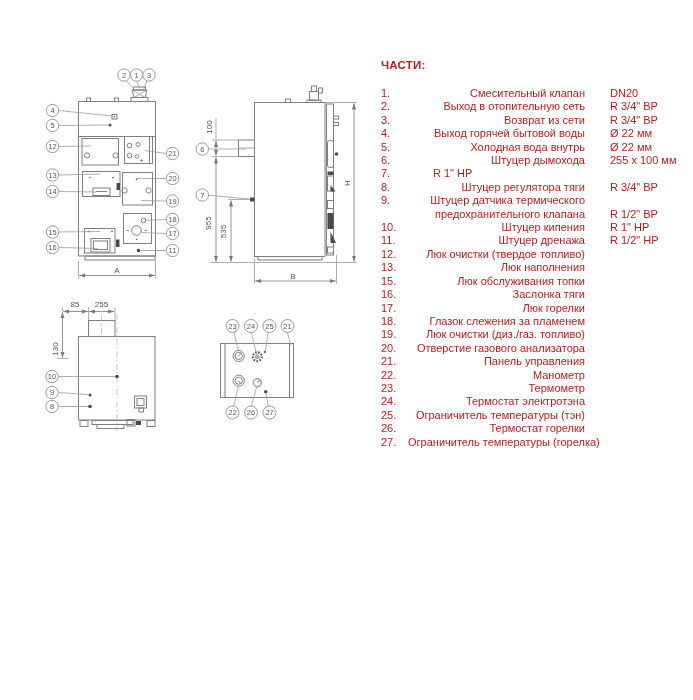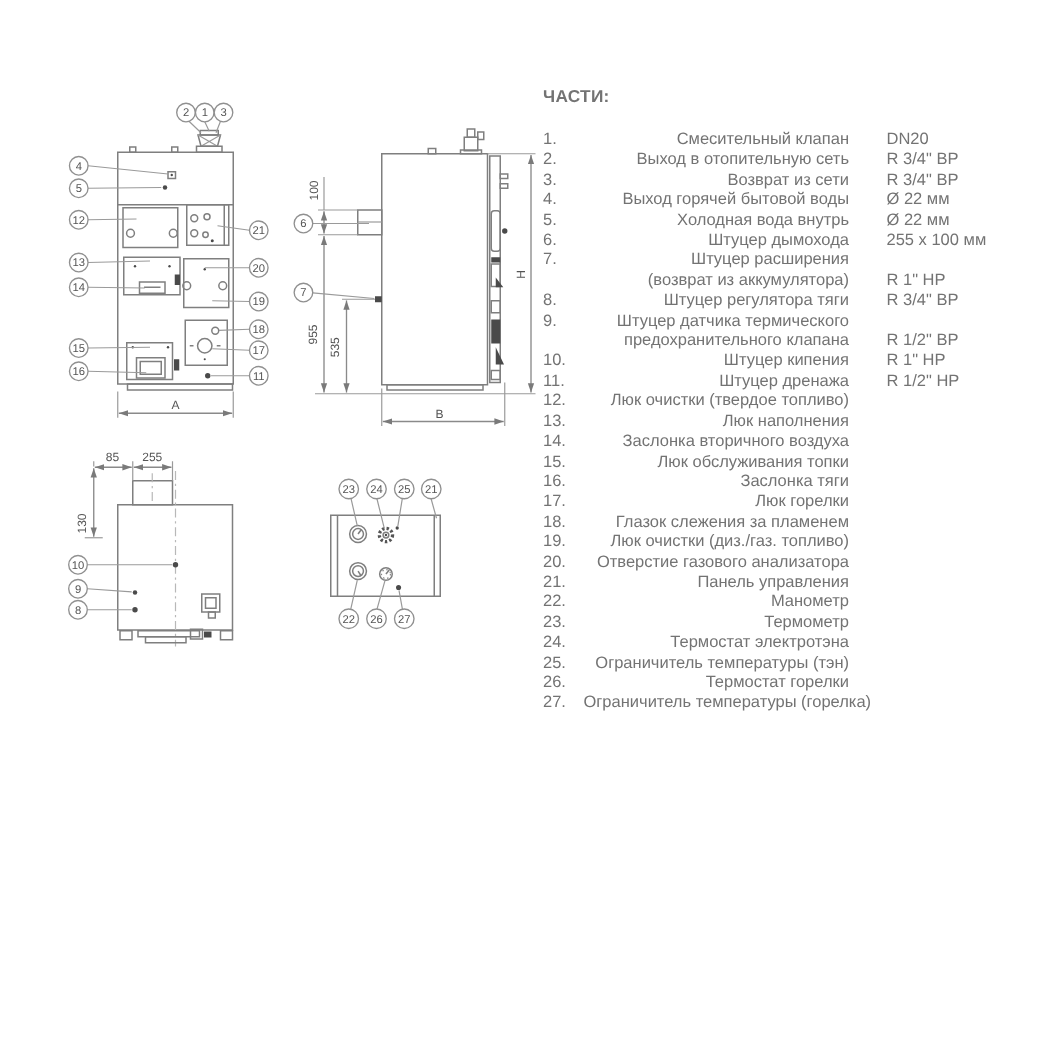--- a/index.html
+++ b/index.html
@@ -13,21 +13,21 @@
   .cl{stroke:#9a9a9a;stroke-width:.8;fill:none;}
   .dm{stroke:#8a8a8a;stroke-width:.9;fill:none;marker-start:url(#ar);marker-end:url(#ar);}
   .dash{stroke:#b8b8b8;stroke-width:.8;fill:none;stroke-dasharray:6 2.5 1.5 2.5;}
   .fill-d{fill:#4a4a4a;stroke:none;}
   .co circle{fill:#fff;stroke:#909090;stroke-width:.9;}
   .co text{font-family:"Liberation Sans",sans-serif;font-size:7.5px;fill:#555;
            text-anchor:middle;dominant-baseline:central;}
   .dim{font-family:"Liberation Sans",sans-serif;font-size:8px;fill:#555;text-anchor:middle;}
 
   
-  .parts{position:absolute;left:362px;top:59px;width:300px;color:#737373;}
+  .parts{position:absolute;left:381px;top:59px;width:300px;color:#b91c1c;}
   .parts-title{font-size:11.5px;font-weight:bold;line-height:13px;margin-bottom:15px;letter-spacing:.2px;}
   .parts-rows{font-size:11px;line-height:13.4px;}
   .parts-row{display:flex;align-items:flex-start;}
   .p-num{width:27px;flex:none;}
   .p-name{width:177px;flex:none;display:flex;flex-direction:column;}
   .p-name span{white-space:nowrap;text-align:right;}
   .p-val{flex:none;white-space:nowrap;align-self:flex-end;padding-left:25px;}
 </style>
 </head>
 <body>
@@ -439,24 +439,20 @@
           <span class="p-num">6.</span>
           <span class="p-name">
             <span>Штуцер дымохода</span>
 
           </span>
           <span class="p-val">255 x 100 мм</span>
         </div>
 
         <div class="parts-row">
           <span class="p-num">7.</span>
-          <span class="p-name">
-            <span>Штуцер расширения</span>
-            <span>(возврат из аккумулятора)</span>
-          </span>
           <span class="p-val">R 1" НР</span>
         </div>
 
         <div class="parts-row">
           <span class="p-num">8.</span>
           <span class="p-name">
             <span>Штуцер регулятора тяги</span>
 
           </span>
           <span class="p-val">R 3/4" ВР</span>
@@ -499,28 +495,20 @@
 
         <div class="parts-row">
           <span class="p-num">13.</span>
           <span class="p-name">
             <span>Люк наполнения</span>
 
           </span>
 
         </div>
 
-        <div class="parts-row">
-          <span class="p-num">14.</span>
-          <span class="p-name">
-            <span>Заслонка вторичного воздуха</span>
-
-          </span>
-
-        </div>
 
         <div class="parts-row">
           <span class="p-num">15.</span>
           <span class="p-name">
             <span>Люк обслуживания топки</span>
 
           </span>
 
         </div>
 

